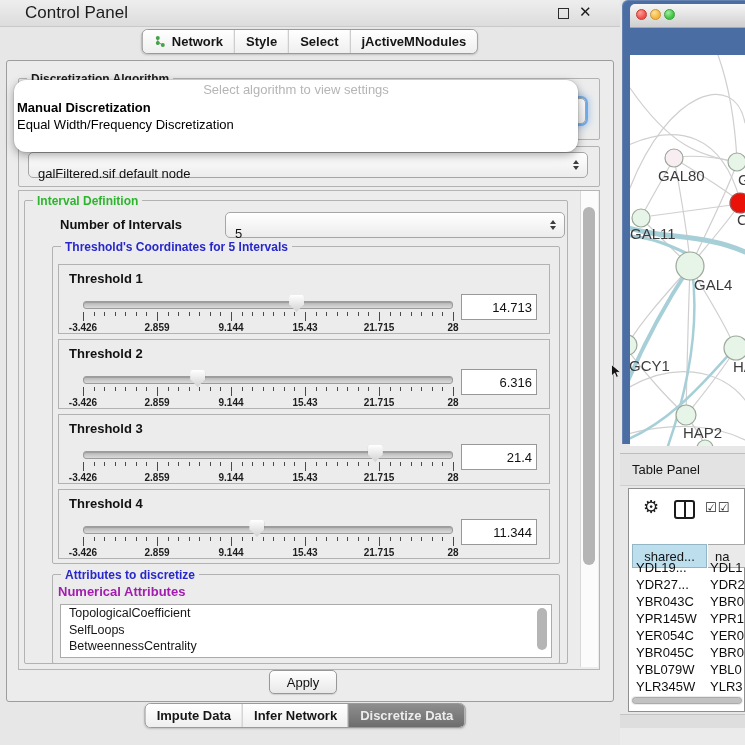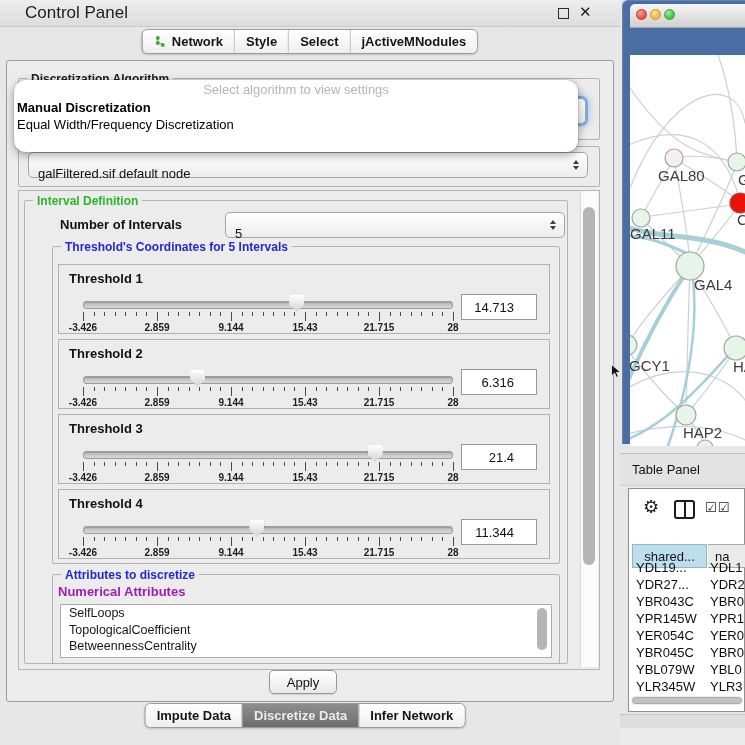--- a/index.html
+++ b/index.html
@@ -74,21 +74,21 @@
     clip-path:polygon(10% 0,90% 0,100% 14%,100% 55%,50% 100%,0 55%,0 14%);
     filter:drop-shadow(0 1px 1px rgba(0,0,0,.45));}
   .ticks{position:absolute;left:0;right:0;top:17px;height:10px;}
   .tick{position:absolute;top:0;width:1px;height:4px;background:#4a4a4a;}
   .tick.major{height:9px;}
   .tick-labels{position:absolute;left:0;right:0;top:27px;height:11px;}
   .tick-labels span{position:absolute;transform:translateX(-50%);font-size:10px;
     font-weight:bold;color:#1d1d1d;white-space:nowrap;}
   .value-box{position:absolute;right:12px;top:29px;width:76px;height:26px;background:#fff;
     border:1px solid #989898;font-size:13px;color:#111;display:flex;align-items:center;
-    justify-content:flex-end;padding-right:22px;box-sizing:border-box;}
+    justify-content:flex-end;padding-right:4px;box-sizing:border-box;}
 
   
   .attr-label{position:absolute;left:58px;top:584px;font-size:13px;font-weight:bold;color:#a21caf;}
   .listbox{position:absolute;left:60px;top:604px;width:490px;height:52px;background:#fff;
     border:1px solid #ababab;overflow:hidden;}
   .listbox .li{font-size:12.5px;color:#161616;line-height:16.5px;padding-left:8px;white-space:nowrap;}
   .list-scroll{position:absolute;left:537px;top:606px;width:11px;height:48px;}
   .list-scroll .vthumb{left:0;width:10px;top:2px;height:42px;}
 
   .apply-btn{position:absolute;left:269px;top:670px;width:66px;height:22px;
@@ -435,40 +435,40 @@
   </div>
   <div class="value-box">11.344</div>
 </div>
 
 <div class="group" style="left:52px;top:574px;width:506px;height:88px;">
   <span class="gtitle blue">Attributes to discretize</span>
 </div>
 <div class="attr-label">Numerical Attributes</div>
 <div class="listbox">
     <div class="list-items">
+      <div class="li">TopologicalCoefficient</div>
       <div class="li">SelfLoops</div>
-      <div class="li">TopologicalCoefficient</div>
       <div class="li">BetweennessCentrality</div>
     </div>
   </div>
 <div class="list-scroll">
     <div class="vthumb"></div>
   </div>
 
 <div class="apply-btn">Apply</div>
 
 <div class="seg-bar tabbar-bottom">
   <div class="seg">
       <span>Impute Data</span>
     </div>
+  <div class="seg">
+      <span>Infer Network</span>
+    </div>
   <div class="seg selected">
       <span>Discretize Data</span>
-    </div>
-  <div class="seg">
-      <span>Infer Network</span>
     </div>
 </div>
 
 <div class="net-window"></div>
 <div class="net-titlebar">
   <span class="light" style="left:6px;background:radial-gradient(circle at 35% 30%,#ff9d94,#ef4f4b 65%);border:1px solid #c0392f;"></span>
   <span class="light" style="left:20px;background:radial-gradient(circle at 35% 30%,#ffe09a,#f6b63a 65%);border:1px solid #c79333;"></span>
   <span class="light" style="left:34px;background:radial-gradient(circle at 35% 30%,#9ef0a0,#40c342 65%);border:1px solid #3a9e3c;"></span>
 </div>
 <div class="net-canvas">

